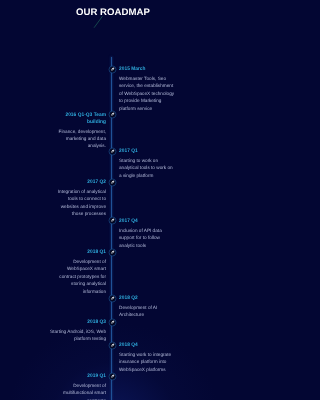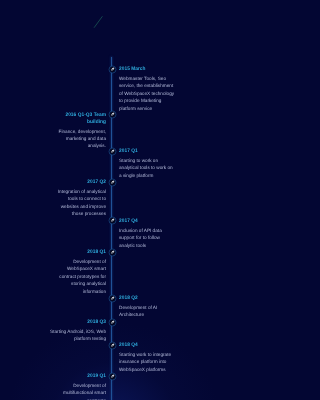--- a/index.html
+++ b/index.html
@@ -32,20 +32,21 @@
 </head>
 <body>
 
 <div class="stage">
   <div class="glow"></div>
 
   <svg class="streak" width="226" height="400" viewBox="0 0 226 400">
     <line x1="102.2" y1="16.6" x2="94.3" y2="27.4" stroke="#1c5f58" stroke-width="0.8" stroke-linecap="round" opacity="0.9"></line>
   </svg>
 
+  <div class="title">OUR ROADMAP</div>
 
   <div class="axis"></div>
 
   <div id="nodes">
       <div class="node" style="top: 64.5px;">
         <svg viewBox="0 0 44 44" width="9" height="9">
           <circle cx="22" cy="22" r="17.2" fill="#050b30" stroke="#1c538f" stroke-width="3.1"></circle>
           <circle cx="22" cy="22" r="11.4" fill="#04081c"></circle>
           <path d="M30.0 12.7 C25.0 13.3 20.4 16.3 17.6 20.9 C16.3 23.1 16.4 25.8 17.8 27.8 L20.6 24.6 C21.3 20.8 23.9 17.4 27.6 15.8 C25.2 18.6 23.8 22.1 23.7 25.7 L26.6 22.5 C29.7 21.0 31.2 16.9 30.0 12.7 Z" fill="#f2f6ff"></path>
           <path d="M17.8 27.8 L23.7 25.7 L20.6 24.6 Z" fill="#cfd8ee"></path>

